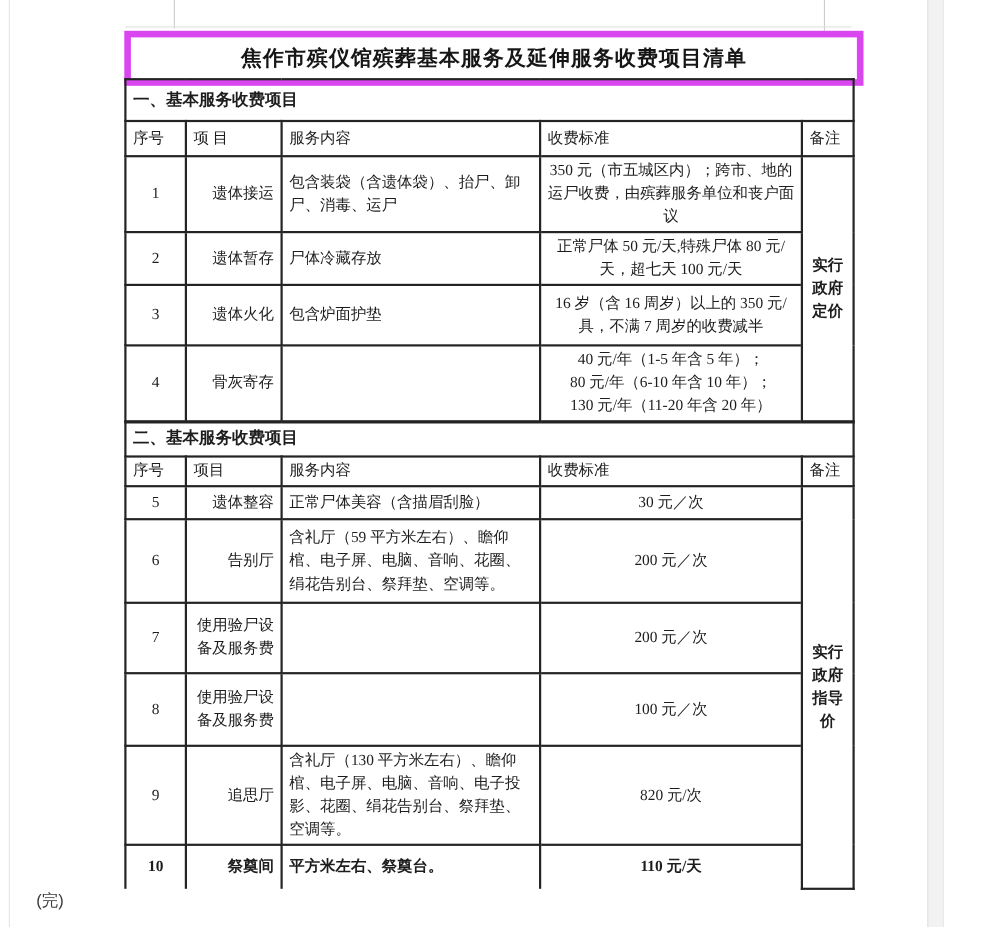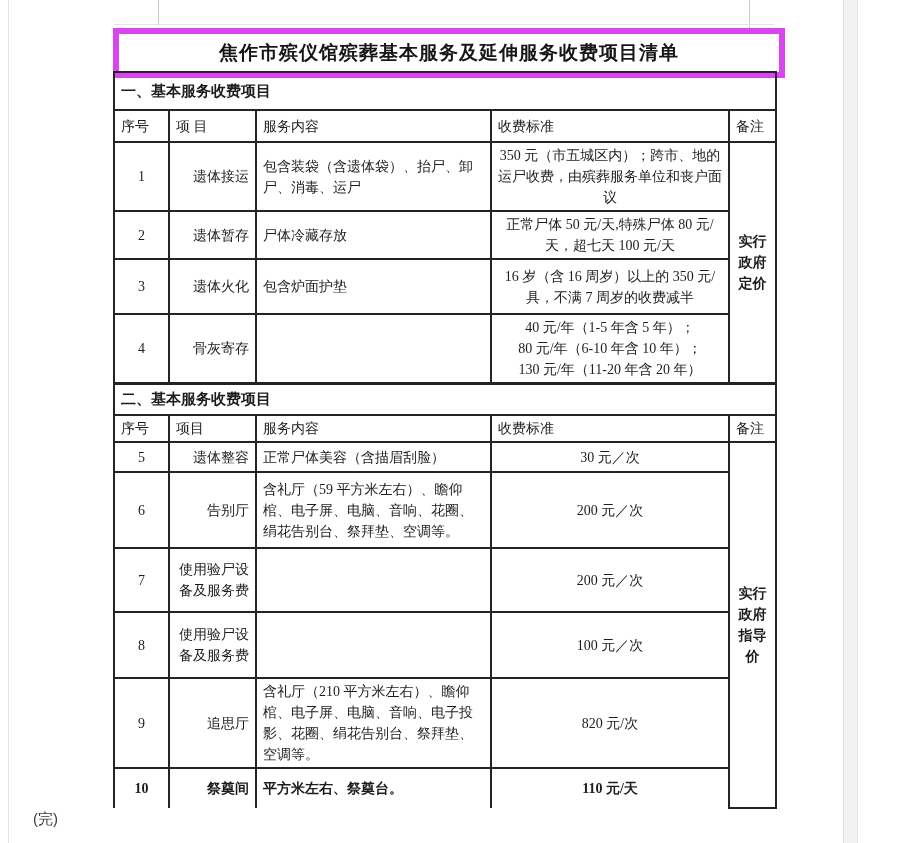--- a/index.html
+++ b/index.html
@@ -195,21 +195,21 @@
       </tr>
       <tr style="height:66px">
         <td class="c-seq">8</td>
         <td class="c-item">使用验尸设备及服务费</td>
         <td class="c-content"></td>
         <td class="c-fee-center">100 元／次</td>
       </tr>
       <tr style="height:88px">
         <td class="c-seq">9</td>
         <td class="c-item">追思厅</td>
-        <td class="c-content">含礼厅（210 平方米左右）、瞻仰棺、电子屏、电脑、音响、电子投影、花圈、绢花告别台、祭拜垫、空调等。</td>
+        <td class="c-content">含礼厅（130 平方米左右）、瞻仰棺、电子屏、电脑、音响、电子投影、花圈、绢花告别台、祭拜垫、空调等。</td>
         <td class="c-fee-center">820 元/次</td>
       </tr>
       <tr style="height:40px" class="cut">
         <td class="c-seq">10</td>
         <td class="c-item">祭奠间</td>
         <td class="c-content">平方米左右、祭奠台。</td>
         <td class="c-fee-center">110 元/天</td>
       </tr>
     </tbody>
   </table>

